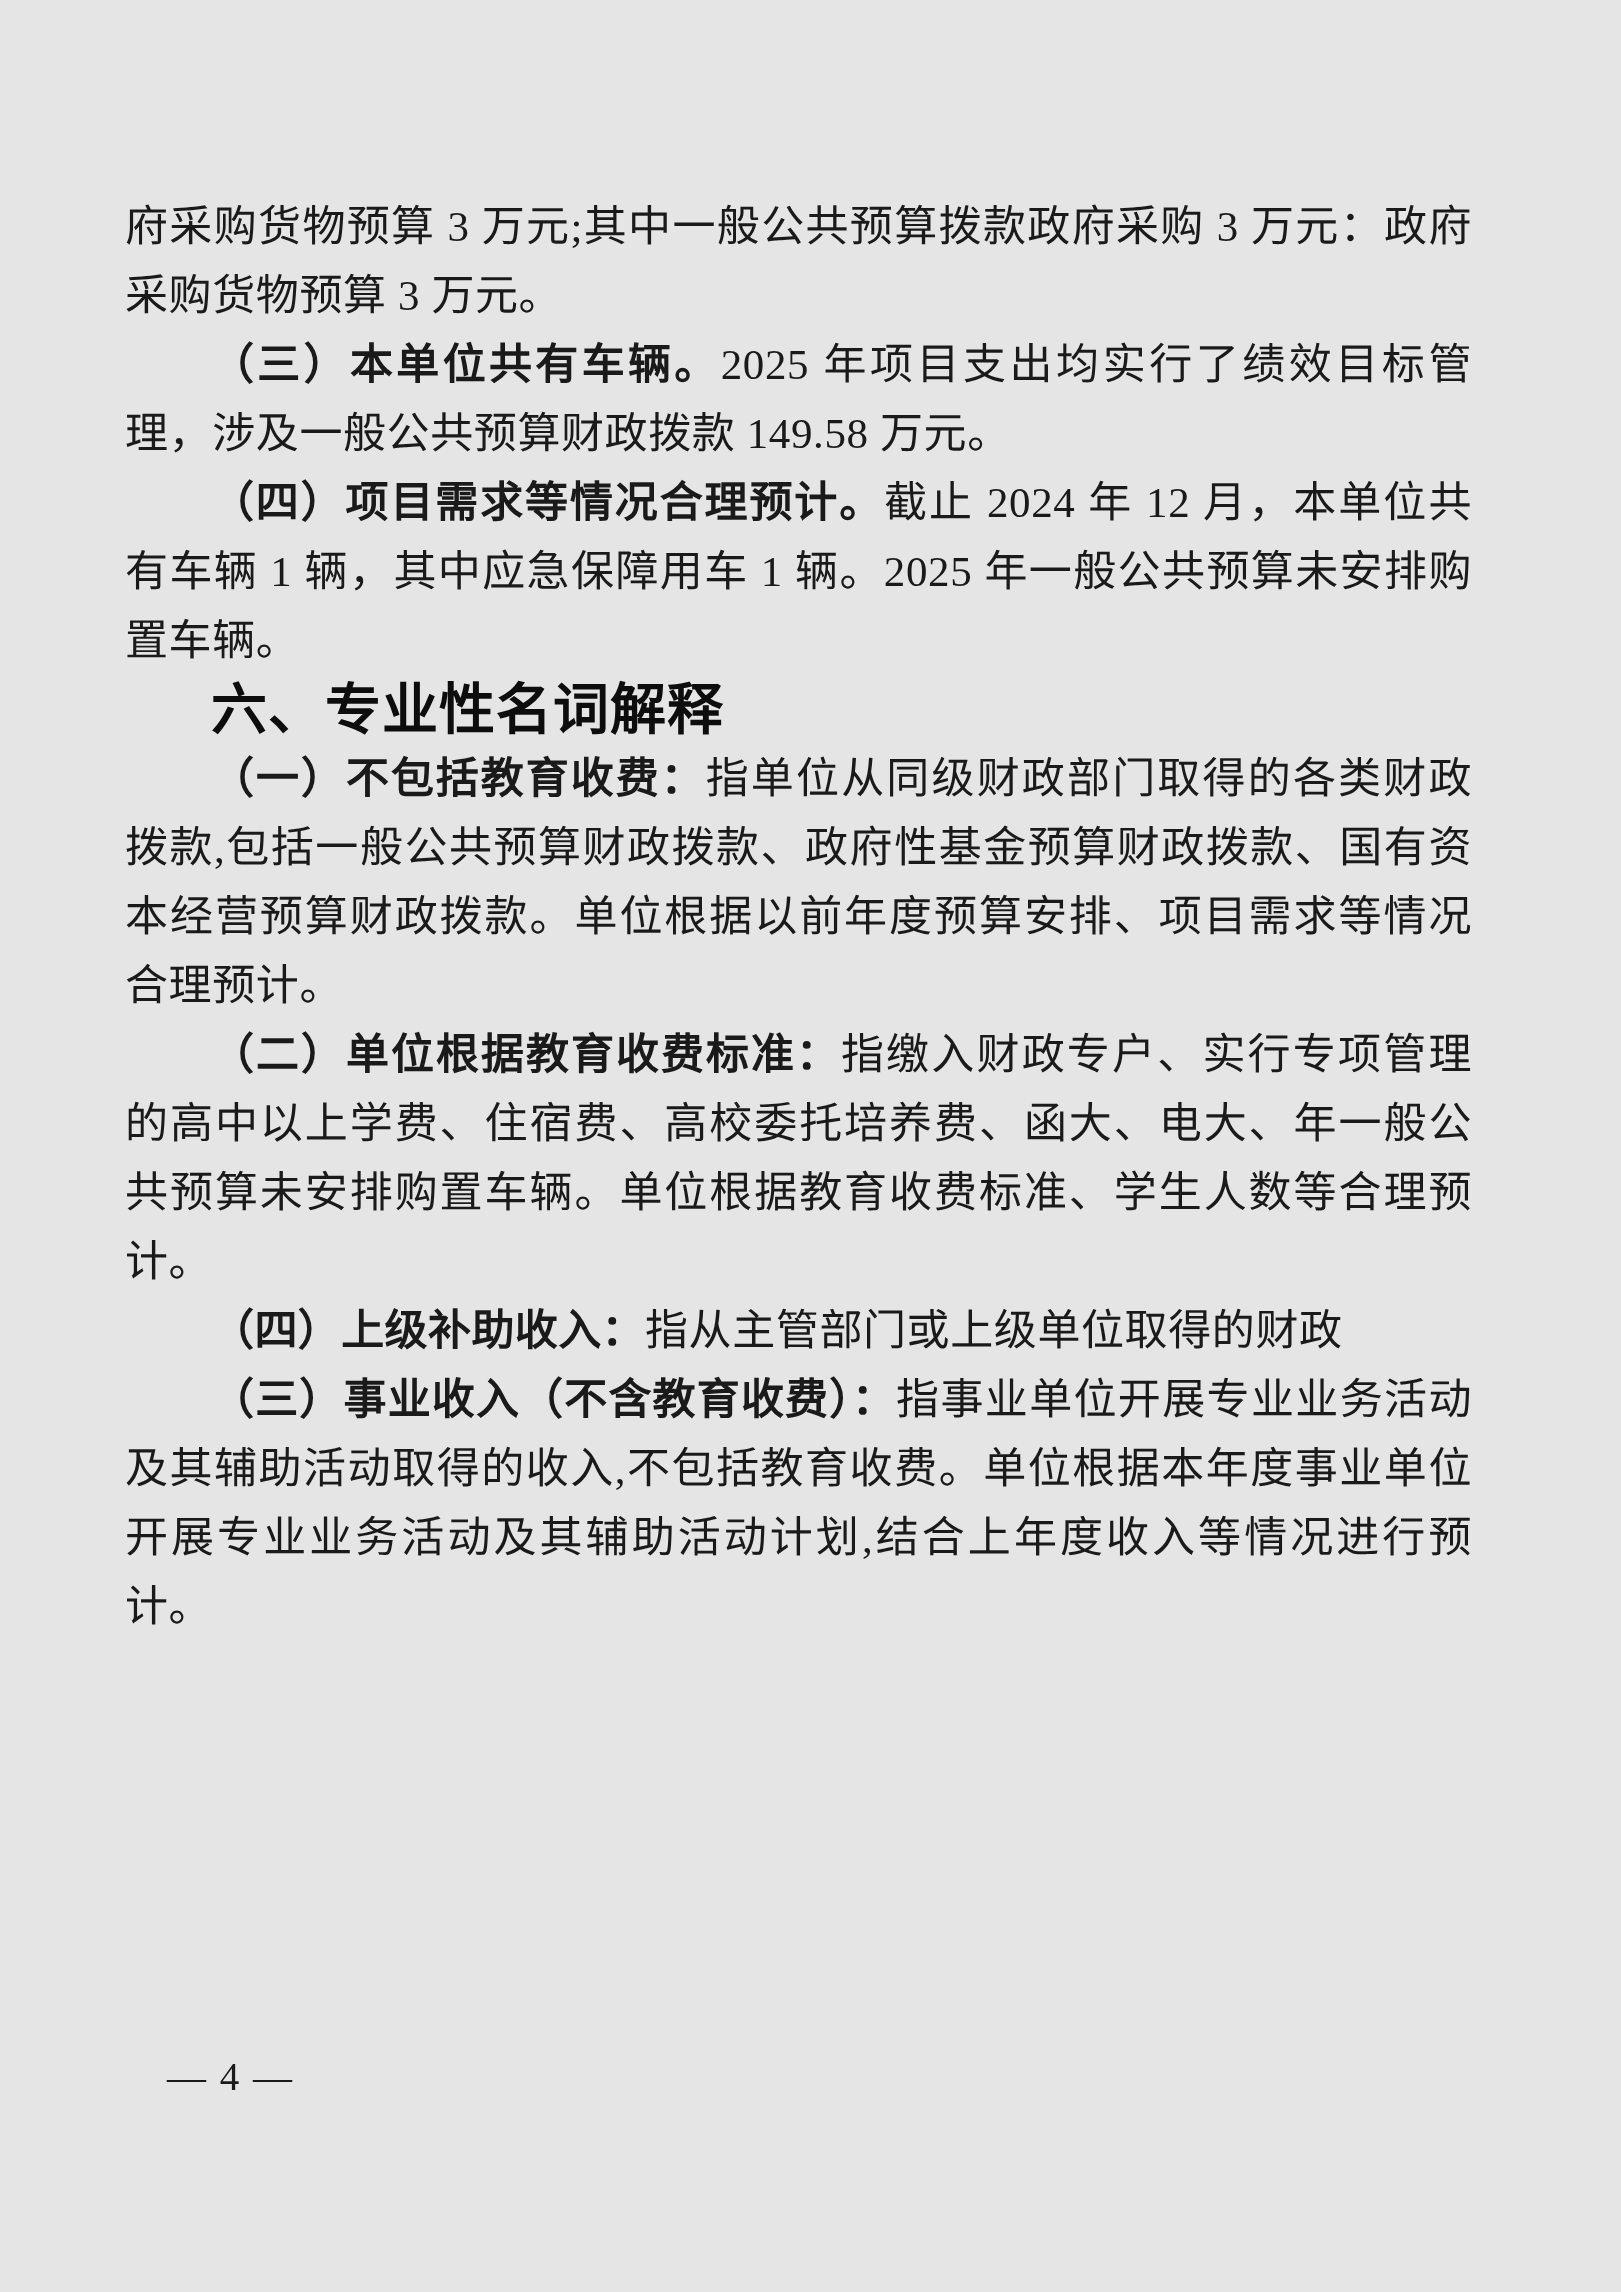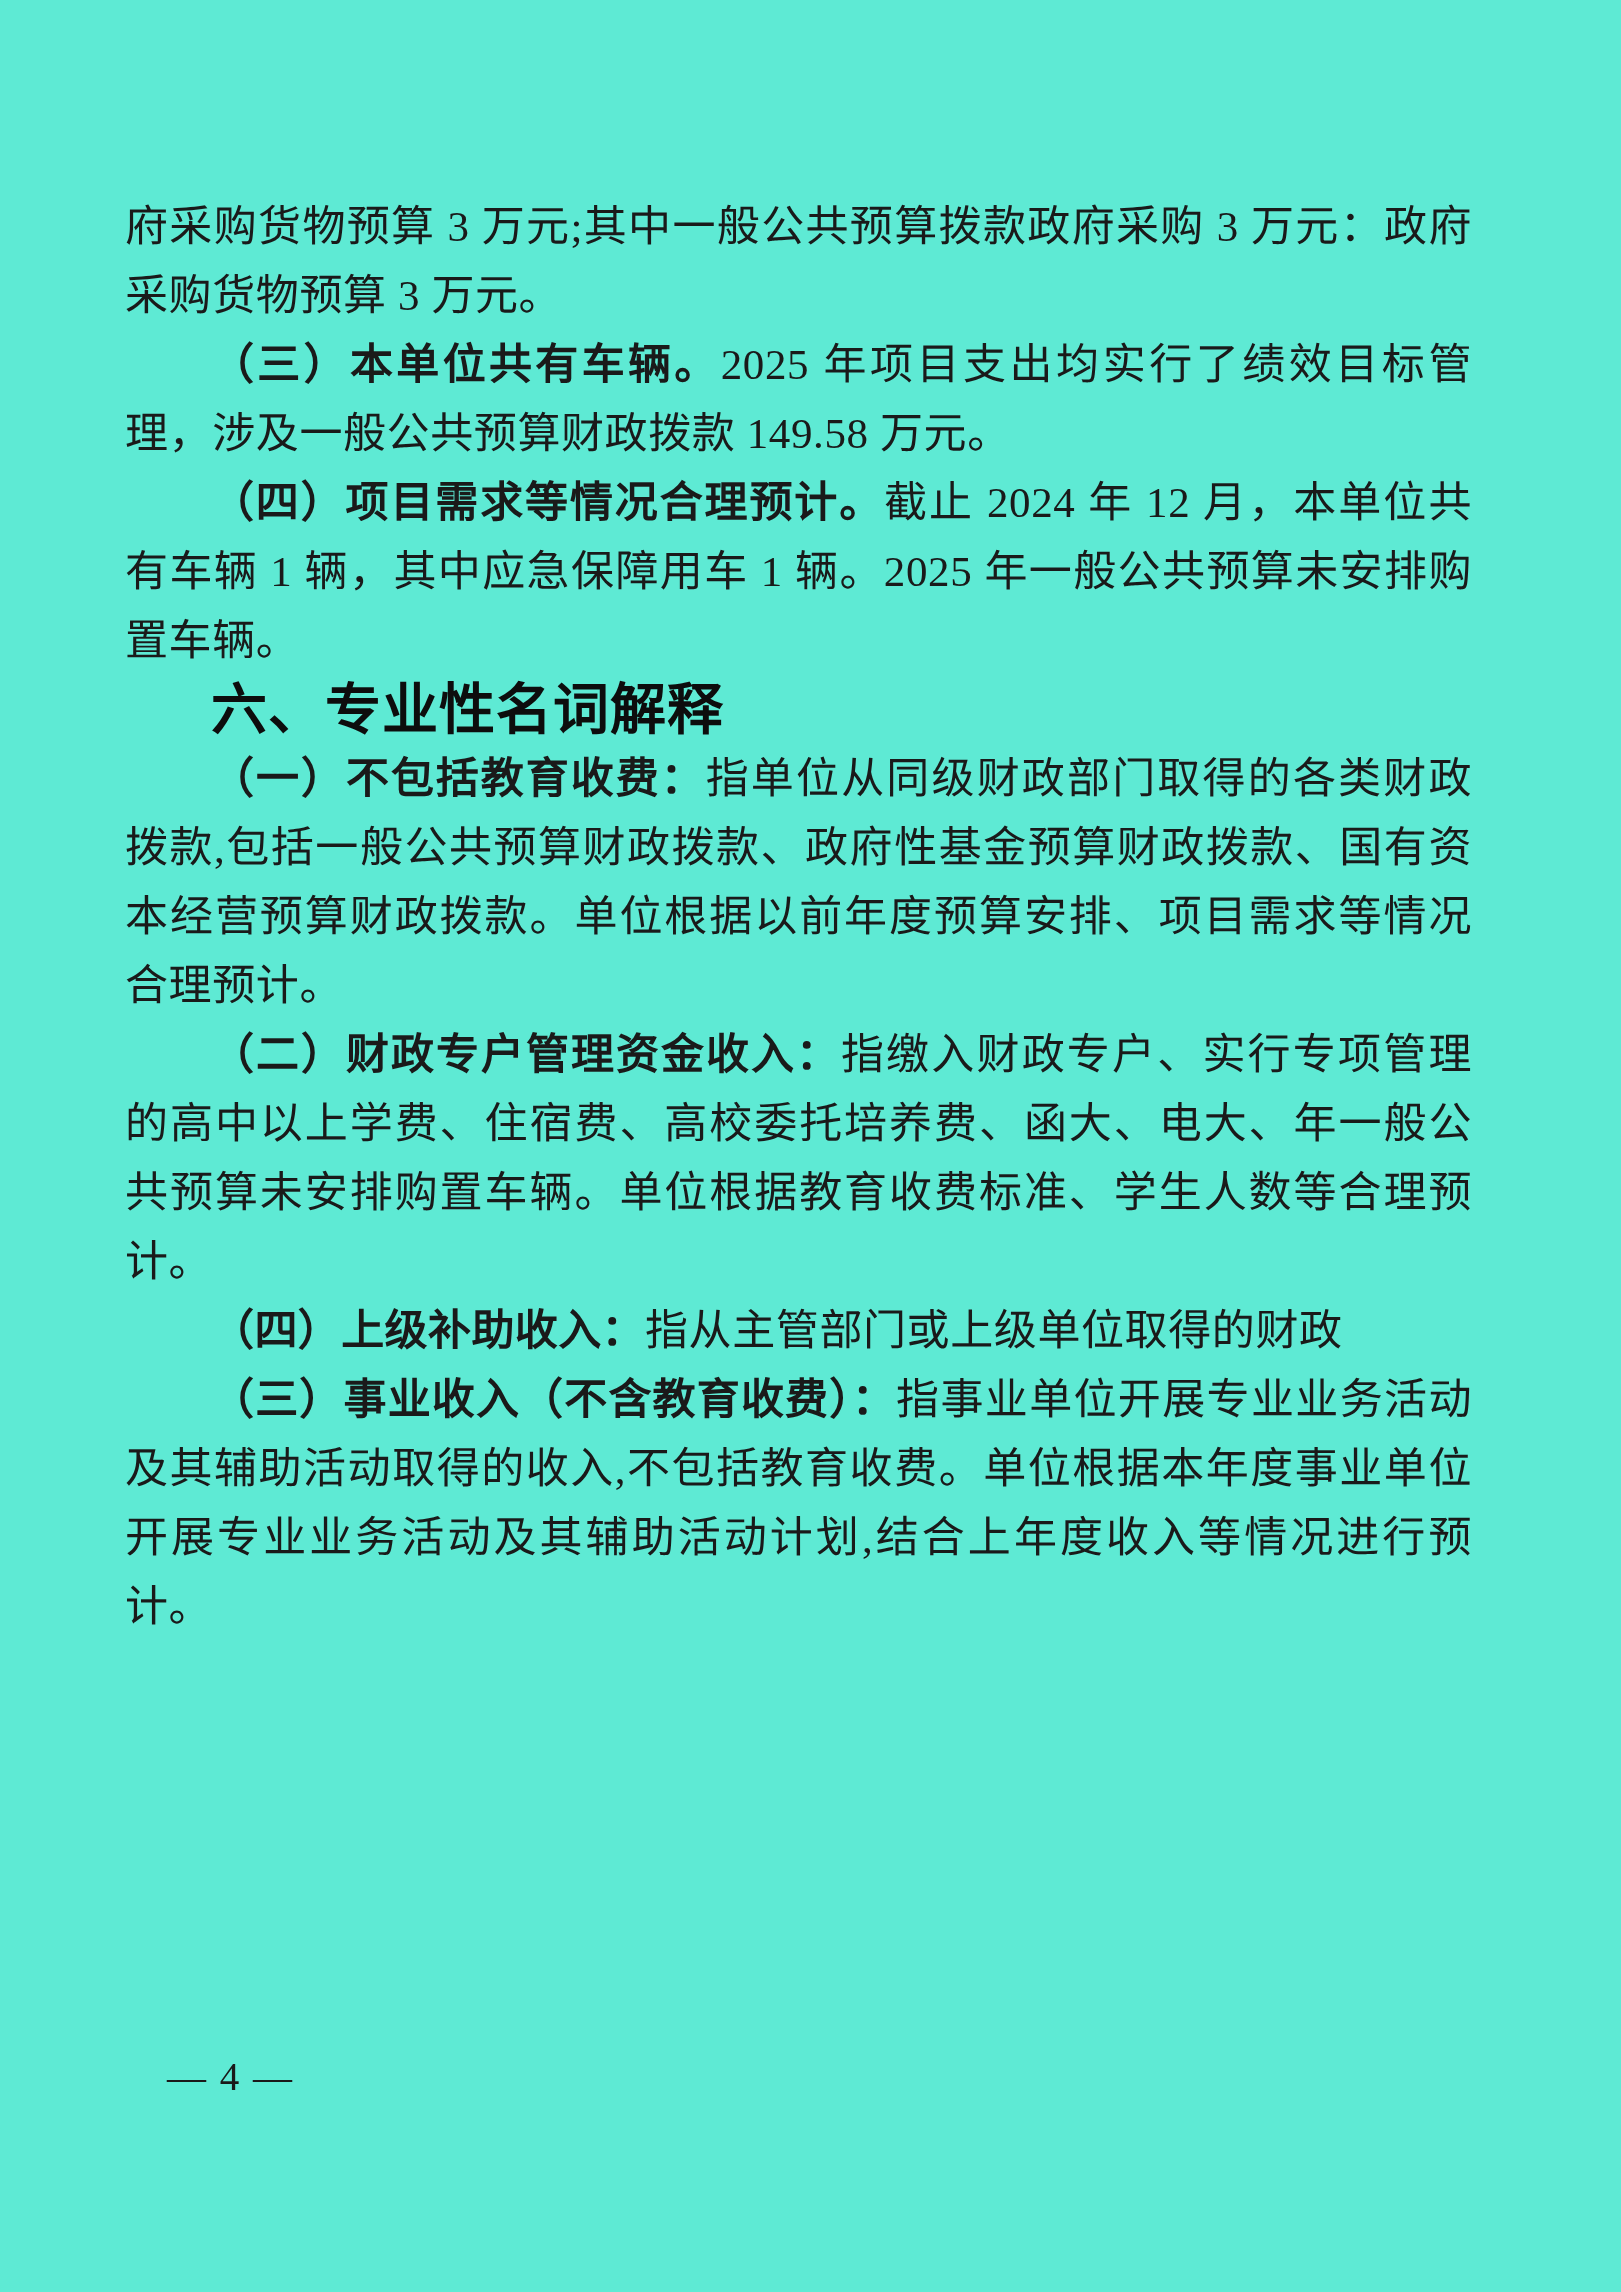--- a/index.html
+++ b/index.html
@@ -9,21 +9,21 @@
     background: #ffffff;
   }
   body {
     font-family: "Liberation Serif", "DejaVu Serif", serif;
   }
 
   .page {
     position: relative;
     width: 1621px;
     height: 2293px;
-    background: #5eead4;
+    background: #e5e5e5;
     overflow: hidden;
     box-sizing: border-box;
   }
 
   
   .text-column {
     position: absolute;
     left: 125px;
     top: 192px;
     width: 1347px;
@@ -98,21 +98,21 @@
       <span class="lead">（四）项目需求等情况合理预计。</span><span>截止 2024 年 12 月，本单位共有车辆 1 辆，其中应急保障用车 1 辆。2025 年一般公共预算未安排购置车辆。</span>
     </p>
 
     <h2 class="section-heading">六、专业性名词解释</h2>
 
     <p class="para indent">
       <span class="lead">（一）不包括教育收费：</span><span>指单位从同级财政部门取得的各类财政拨款,包括一般公共预算财政拨款、政府性基金预算财政拨款、国有资本经营预算财政拨款。单位根据以前年度预算安排、项目需求等情况合理预计。</span>
     </p>
 
     <p class="para indent">
-      <span class="lead">（二）财政专户管理资金收入：</span><span>指缴入财政专户、实行专项管理的高中以上学费、住宿费、高校委托培养费、函大、电大、年一般公共预算未安排购置车辆。单位根据教育收费标准、学生人数等合理预计。</span>
+      <span class="lead">（二）单位根据教育收费标准：</span><span>指缴入财政专户、实行专项管理的高中以上学费、住宿费、高校委托培养费、函大、电大、年一般公共预算未安排购置车辆。单位根据教育收费标准、学生人数等合理预计。</span>
     </p>
 
     <p class="para indent">
       <span class="lead">（四）上级补助收入：</span><span>指从主管部门或上级单位取得的财政</span>
     </p>
 
     <p class="para indent">
       <span class="lead">（三）事业收入（不含教育收费）：</span><span>指事业单位开展专业业务活动及其辅助活动取得的收入,不包括教育收费。单位根据本年度事业单位开展专业业务活动及其辅助活动计划,结合上年度收入等情况进行预计。</span>
     </p>
 

